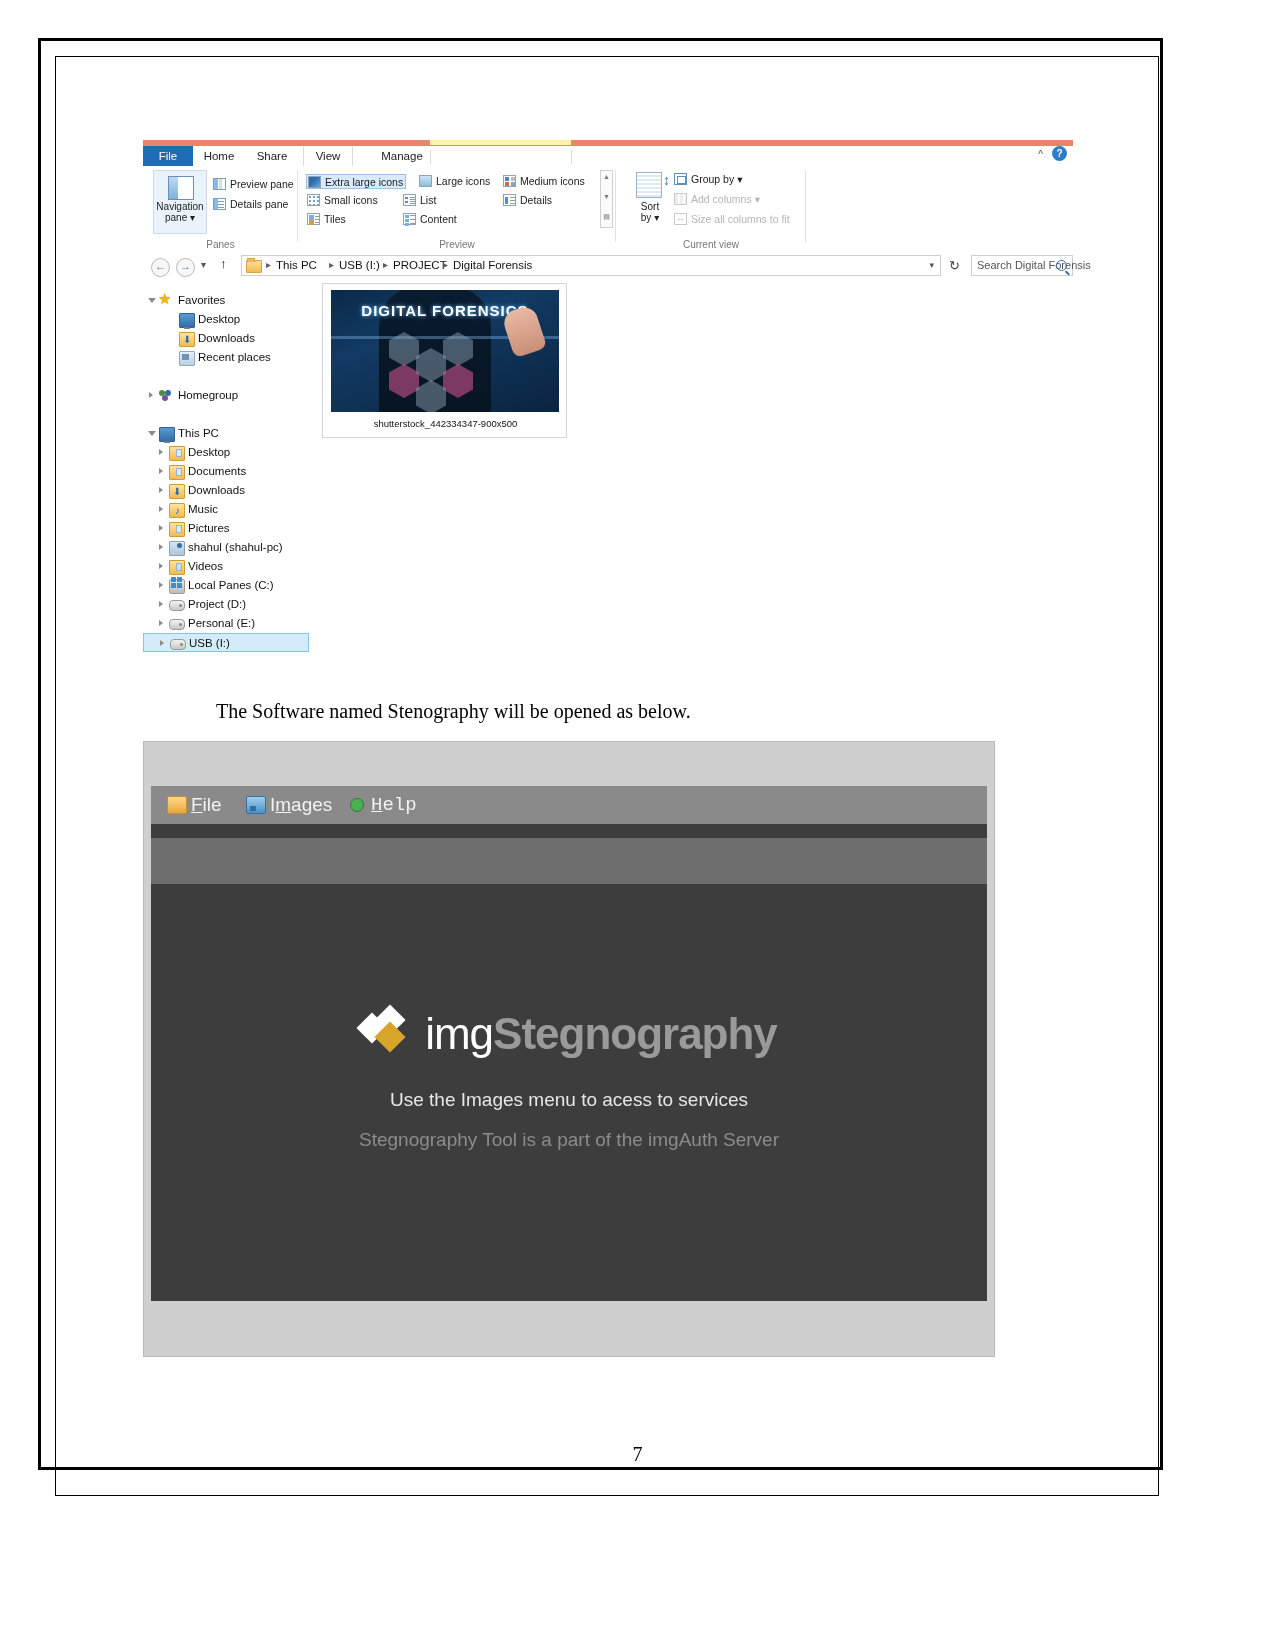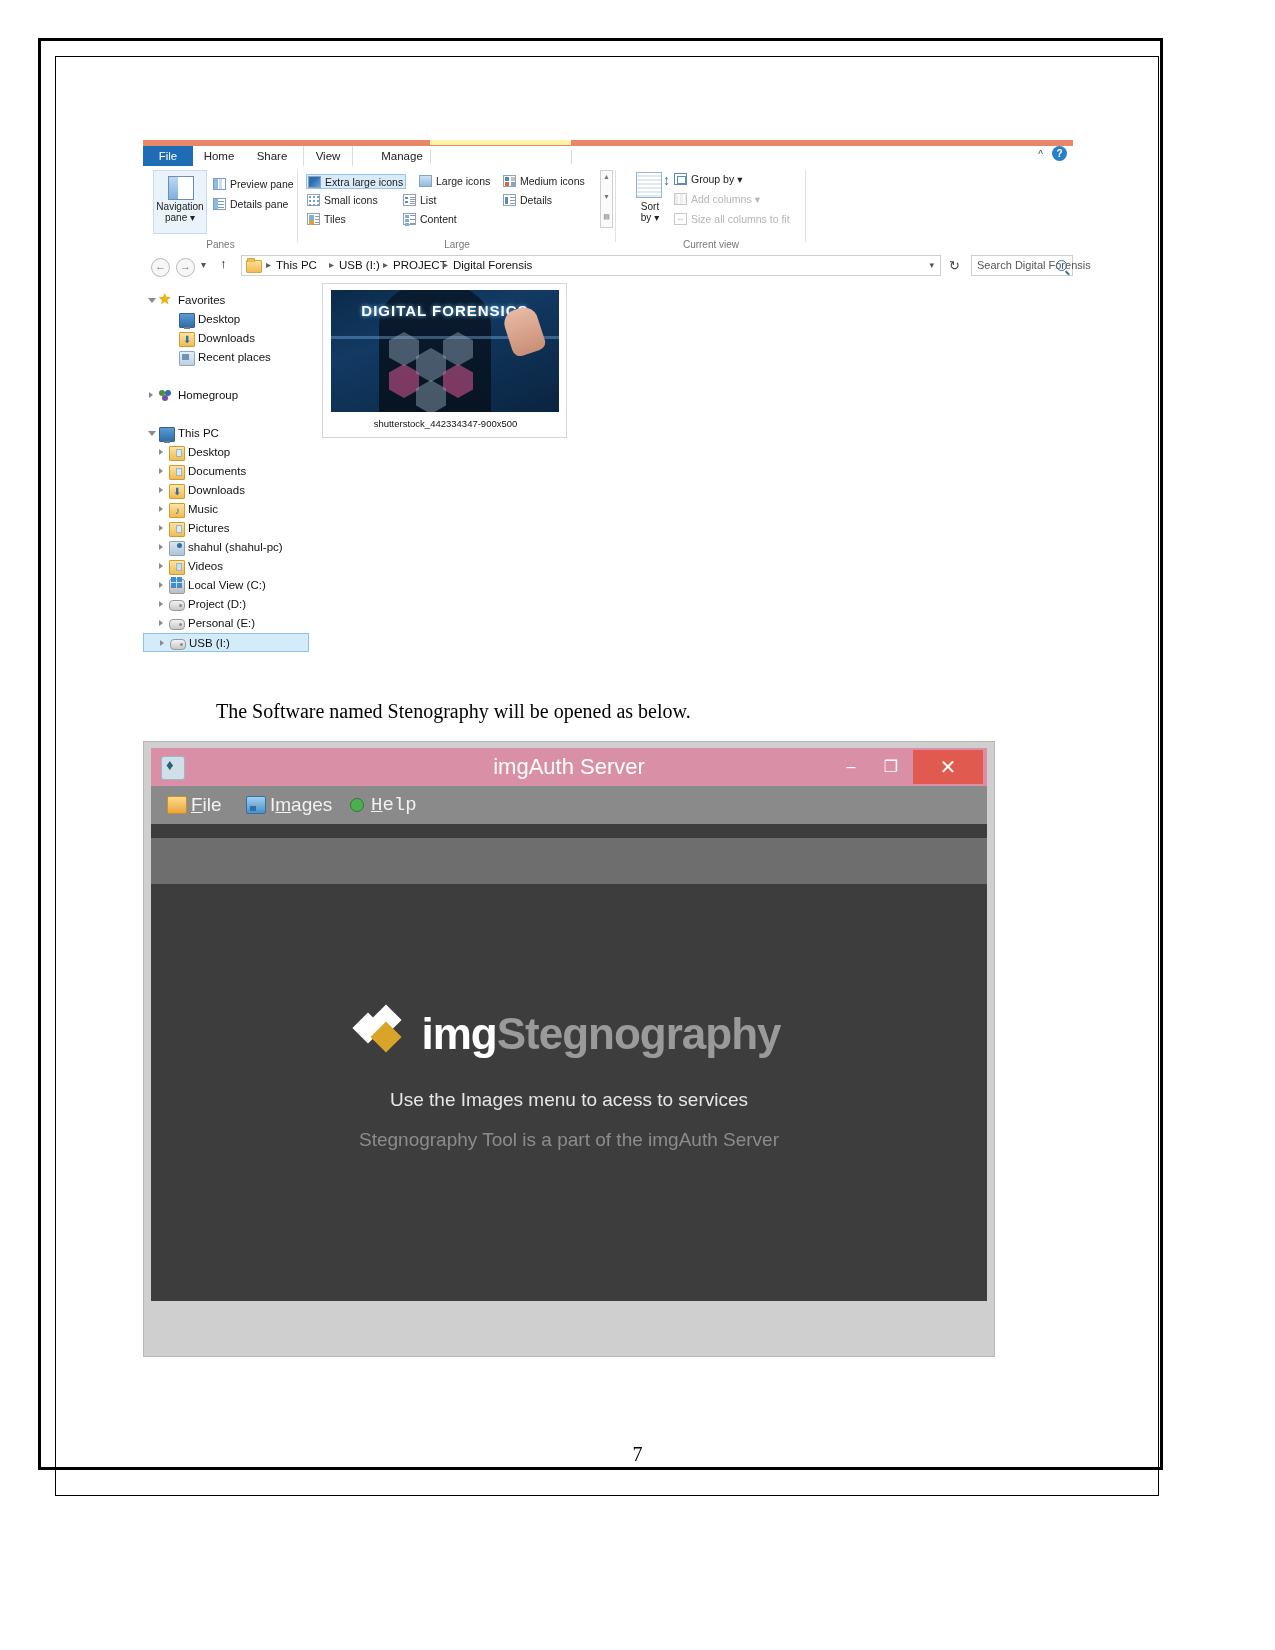--- a/index.html
+++ b/index.html
@@ -462,21 +462,21 @@
     display:inline-block;position:relative;width:58px;height:40px;vertical-align:-4px;
     margin-right:6px;
   }
   .dia{
     position:absolute;width:22px;height:22px;transform:rotate(45deg);
   }
   .dia.w1{left:0;top:4px;background:#ffffff;}
   .dia.w2{left:18px;top:-4px;background:#ffffff;}
   .dia.y{left:18px;top:13px;background:#d9a42a;}
   .logo-img{
-    font-size:44px;font-weight:bold;color:#ffffff;letter-spacing:-1px;
+    font-size:44px;font-weight:normal;color:#ffffff;letter-spacing:-1px;
   }
   .logo-steg{
     font-size:44px;font-weight:bold;color:#9a9a9a;letter-spacing:-1px;
   }
   .app-hint1{
     position:absolute;left:0;top:205px;width:836px;text-align:center;
     font-size:19px;color:#e6e6e6;
   }
   .app-hint2{
     position:absolute;left:0;top:245px;width:836px;text-align:center;
@@ -566,21 +566,21 @@
         <span class="lico ti"></span><span>Tiles</span>
       </div>
       <div class="layout-item" style="left:105px;top:46px;">
         <span class="lico co"></span><span>Content</span>
       </div>
       <div class="layout-scroll">
         <span style="top:2px;">▲</span>
         <span style="top:22px;">▼</span>
         <span style="top:42px;">▤</span>
       </div>
-      <div class="rgroup-label">Large</div>
+      <div class="rgroup-label">Preview</div>
       <div class="rgroup-div" style="left:317px;"></div>
     </div>
 
     <div class="rgroup" style="left:473px;width:190px;">
       <div class="sortby">
         <div class="sortby-ico"></div>
         <div class="sortby-arrow">↕</div>
         <div class="sortby-text">Sort<br>by ▾</div>
       </div>
       <div class="cv-item on" style="left:58px;top:6px;">
@@ -689,21 +689,21 @@
         <span class="tlabel">shahul (shahul-pc)</span>
       </div>
       <div class="tnode" style="left:16px;top:276px;">
         <span class="twist"></span>
         <span class="tico ic-folder video"></span>
         <span class="tlabel">Videos</span>
       </div>
       <div class="tnode" style="left:16px;top:295px;">
         <span class="twist"></span>
         <span class="tico ic-localdisk"></span>
-        <span class="tlabel">Local View (C:)</span>
+        <span class="tlabel">Local Panes (C:)</span>
       </div>
       <div class="tnode" style="left:16px;top:314px;">
         <span class="twist"></span>
         <span class="tico ic-drive"></span>
         <span class="tlabel">Project (D:)</span>
       </div>
       <div class="tnode" style="left:16px;top:333px;">
         <span class="twist"></span>
         <span class="tico ic-drive"></span>
         <span class="tlabel">Personal (E:)</span>
@@ -732,27 +732,20 @@
         <div class="file-caption">shutterstock_442334347-900x500</div>
       </div>
     </div>
   </div>
 </div>
 
 <div class="caption-line">The Software named Stenography will be opened as below.</div>
 
 <div class="app">
 
-  <div class="app-title">
-    <div class="app-ico"></div>
-    <div class="app-title-text">imgAuth Server</div>
-    <div class="win-btn win-min">–</div>
-    <div class="win-btn win-max">❐</div>
-    <div class="win-btn win-close">✕</div>
-  </div>
 
   <div class="app-menubar">
     <div class="menu-ico mi-folder" style="left:16px;"></div>
     <div class="menu-item" style="left:40px;"><span class="mu">F</span>ile</div>
 
     <div class="menu-ico mi-images" style="left:95px;"></div>
     <div class="menu-item" style="left:119px;">I<span class="mu">m</span>ages</div>
 
     <div class="menu-ico mi-help" style="left:199px;"></div>
     <div class="menu-item" style="left:220px;font-family:Liberation Mono, monospace;"><span class="mu">H</span>elp</div>

